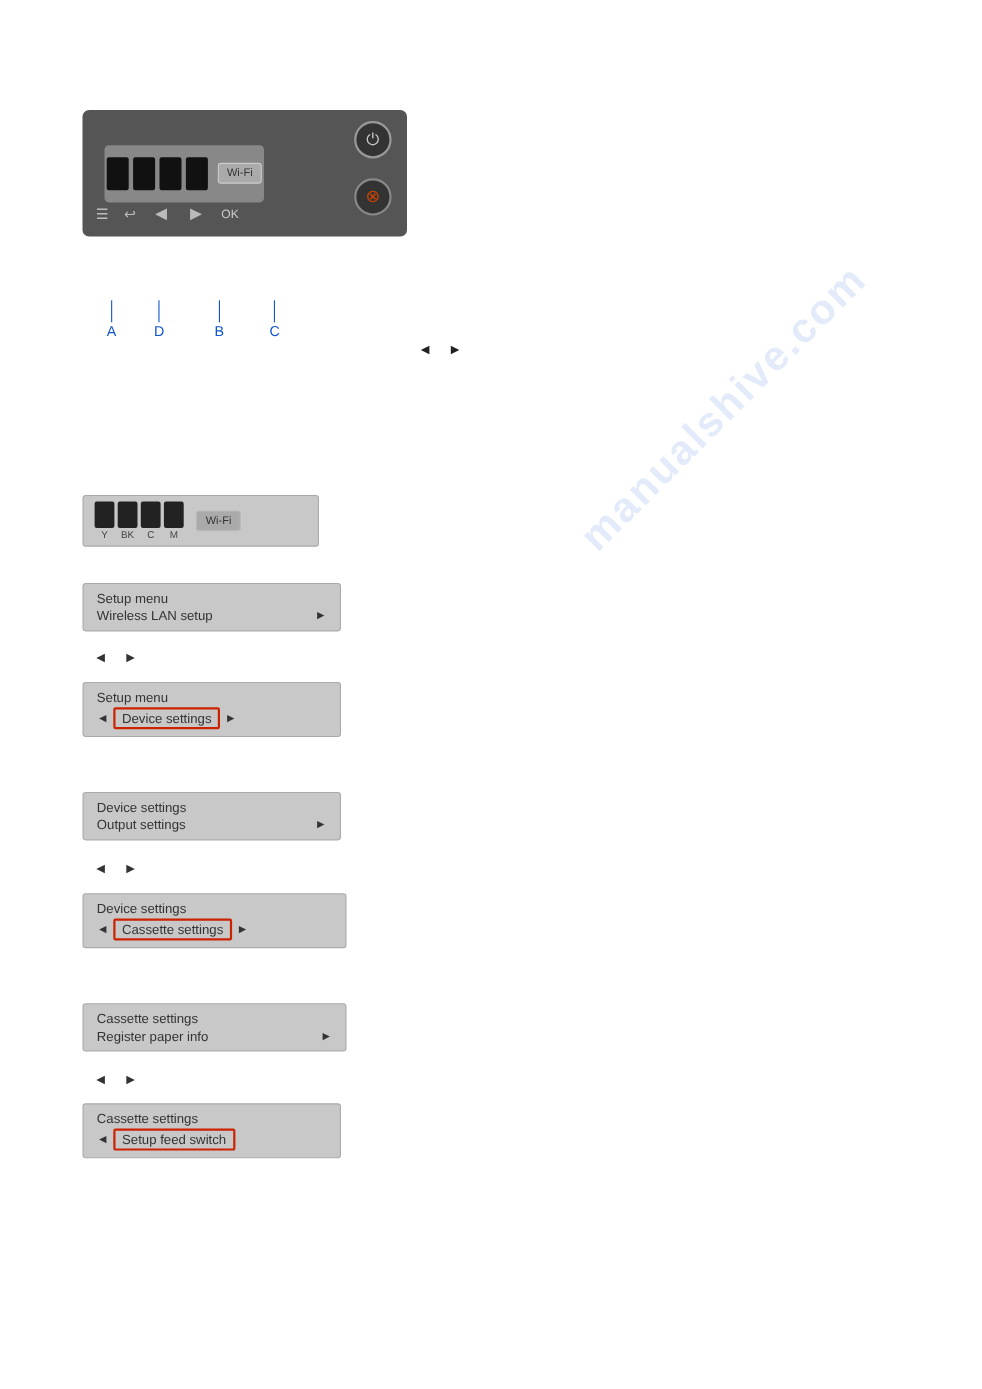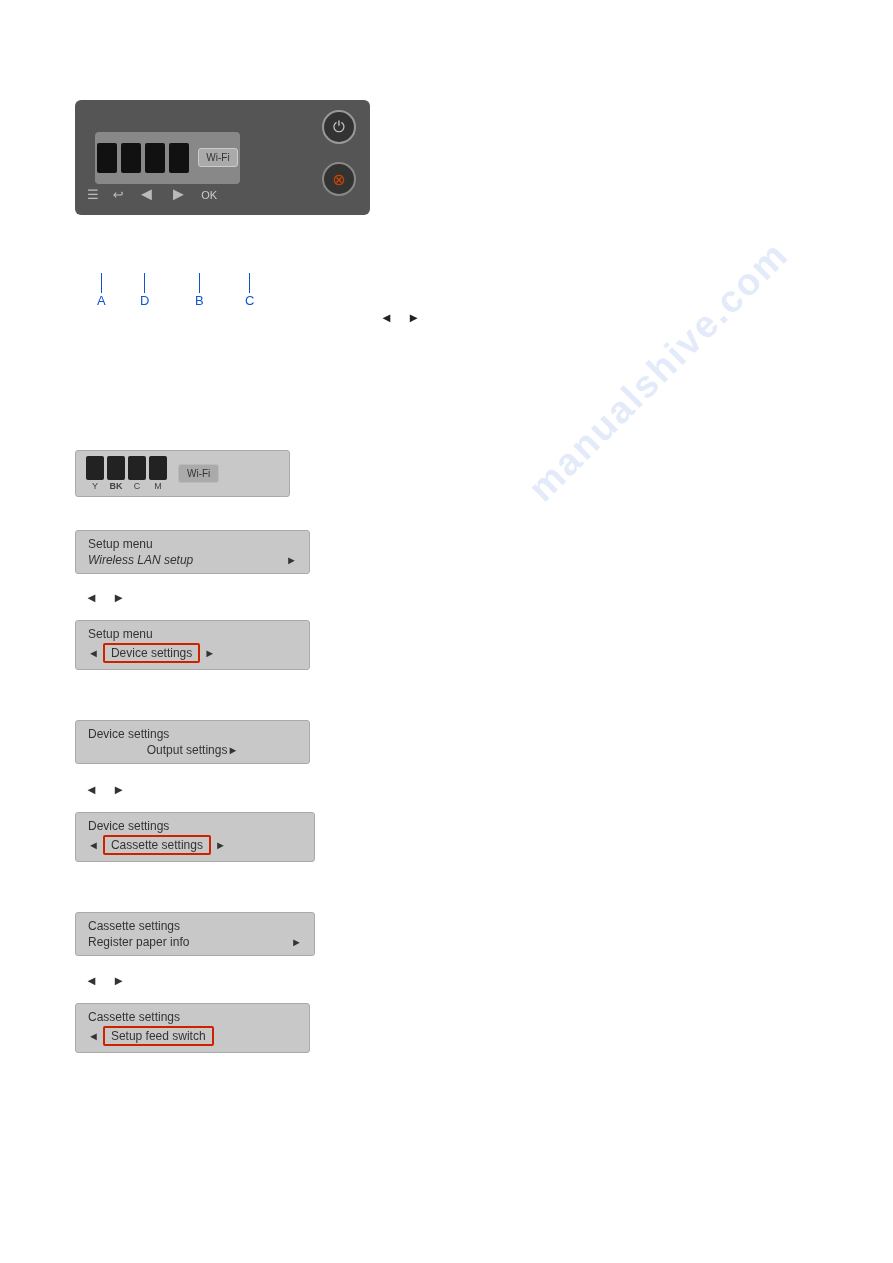--- a/index.html
+++ b/index.html
@@ -85,41 +85,41 @@
   ◄ &nbsp;&nbsp; ►
 </div>
 
 <div style="position:absolute; top:450px; left:75px;">
   <div style="background:#c8c8c8; border:1px solid #aaa; border-radius:3px; padding:5px 10px; display:flex; align-items:center; gap:5px; width:215px;">
     <div style="display:flex; gap:3px; align-items:flex-end;">
       <div style="display:flex; flex-direction:column; align-items:center; gap:1px;">
         <div style="width:18px; height:24px; background:#222; border-radius:2px;"></div>
         <span style="font-size:9px; color:#444;">Y</span>
       </div>
-      <div style="display:flex; flex-direction:column; align-items:center; gap:1px;font-weight:bold;">
+      <div style="display:flex; flex-direction:column; align-items:center; gap:1px;">
         <div style="width:18px; height:24px; background:#222; border-radius:2px;"></div>
         <span style="font-size:9px; color:#444;">BK</span>
       </div>
       <div style="display:flex; flex-direction:column; align-items:center; gap:1px;">
         <div style="width:18px; height:24px; background:#222; border-radius:2px;"></div>
         <span style="font-size:9px; color:#444;">C</span>
       </div>
       <div style="display:flex; flex-direction:column; align-items:center; gap:1px;">
         <div style="width:18px; height:24px; background:#222; border-radius:2px;"></div>
         <span style="font-size:9px; color:#444;">M</span>
       </div>
     </div>
     <div style="background:#aaa; border:1px solid #bbb; border-radius:3px; padding:3px 8px; font-size:10px; color:#333; margin-left:6px;">Wi-Fi</div>
   </div>
 </div>
 
 <div style="position:absolute; top:530px; left:75px;">
   <div style="background:#c8c8c8; border:1px solid #aaa; border-radius:3px; padding:6px 12px; width:235px;">
     <div style="font-size:12px; color:#333; margin-bottom:2px;">Setup menu</div>
-    <div style="font-size:12px; color:#333; display:flex; align-items:center; justify-content:space-between;font-style:italic;">
+    <div style="font-size:12px; color:#333; display:flex; align-items:center; justify-content:space-between;">
       <span>Wireless LAN setup</span>
       <span style="font-size:11px;">►</span>
     </div>
   </div>
 </div>
 
 <div style="position:absolute; top:590px; left:85px; font-size:13px; color:#333;">◄ &nbsp;&nbsp; ►</div>
 
 <div style="position:absolute; top:620px; left:75px;">
   <div style="background:#c8c8c8; border:1px solid #aaa; border-radius:3px; padding:6px 12px; width:235px;">
@@ -128,21 +128,21 @@
       <span style="font-size:11px;">◄</span>
       <span style="border:2px solid #cc2200; padding:1px 6px; border-radius:2px;">Device settings</span>
       <span style="font-size:11px;">►</span>
     </div>
   </div>
 </div>
 
 <div style="position:absolute; top:720px; left:75px;">
   <div style="background:#c8c8c8; border:1px solid #aaa; border-radius:3px; padding:6px 12px; width:235px;">
     <div style="font-size:12px; color:#333; margin-bottom:2px;">Device settings</div>
-    <div style="font-size:12px; color:#333; display:flex; align-items:center; justify-content:center;">
+    <div style="font-size:12px; color:#333; display:flex; align-items:center; justify-content:space-between;">
       <span>Output settings</span>
       <span style="font-size:11px;">►</span>
     </div>
   </div>
 </div>
 
 <div style="position:absolute; top:782px; left:85px; font-size:13px; color:#333;">◄ &nbsp;&nbsp; ►</div>
 
 <div style="position:absolute; top:812px; left:75px;">
   <div style="background:#c8c8c8; border:1px solid #aaa; border-radius:3px; padding:6px 12px; width:240px;">

